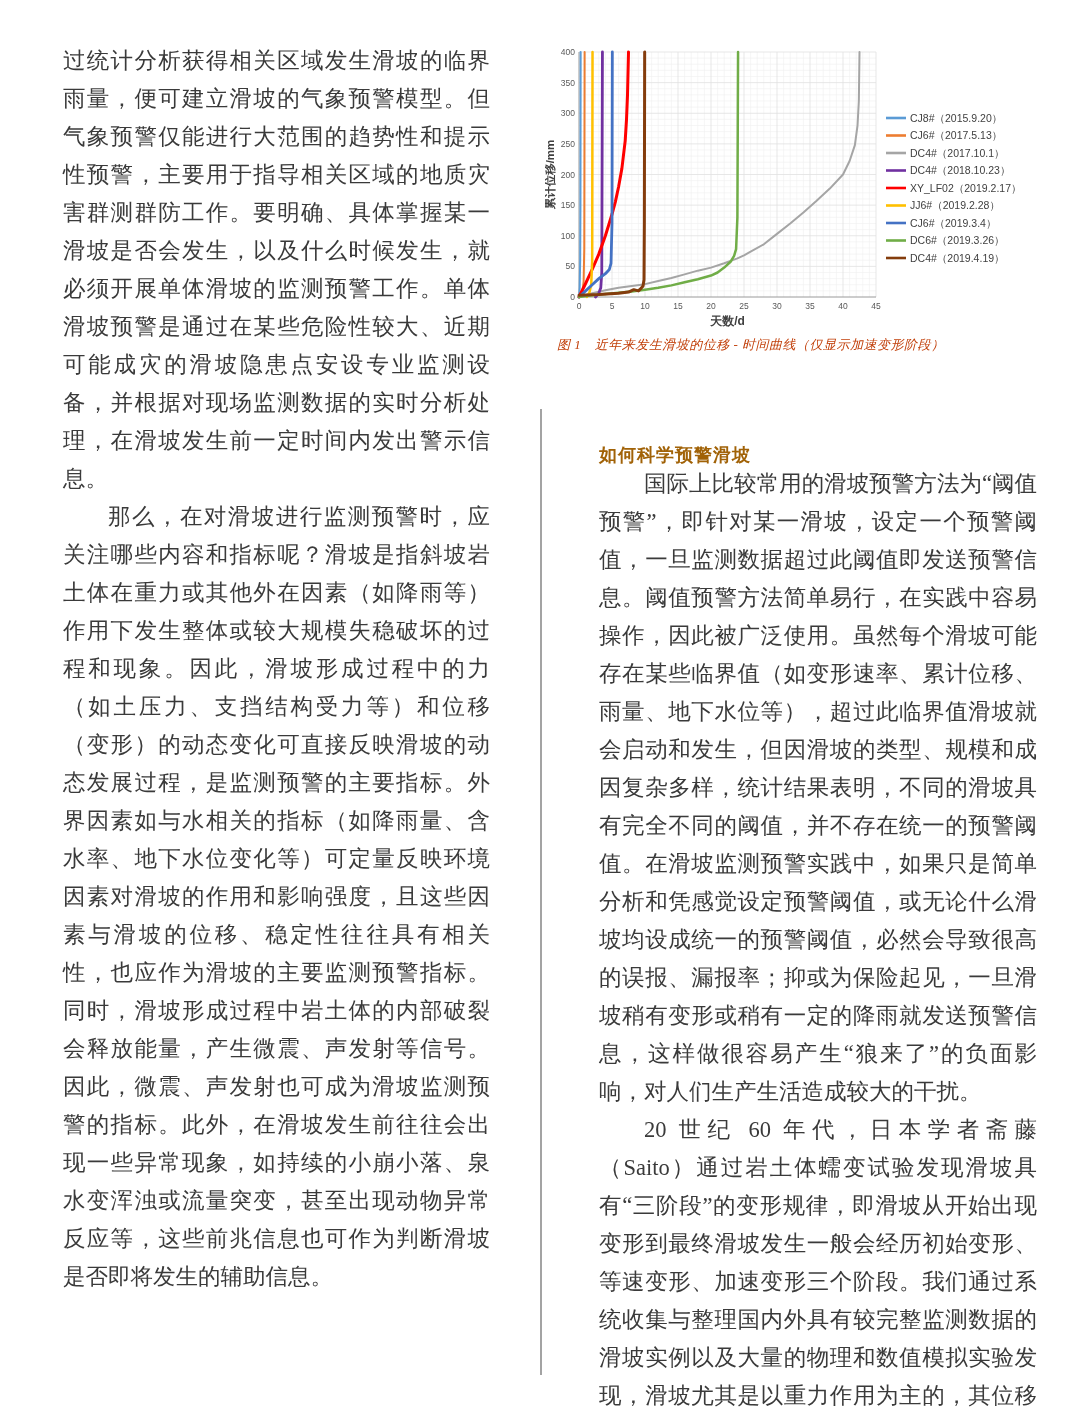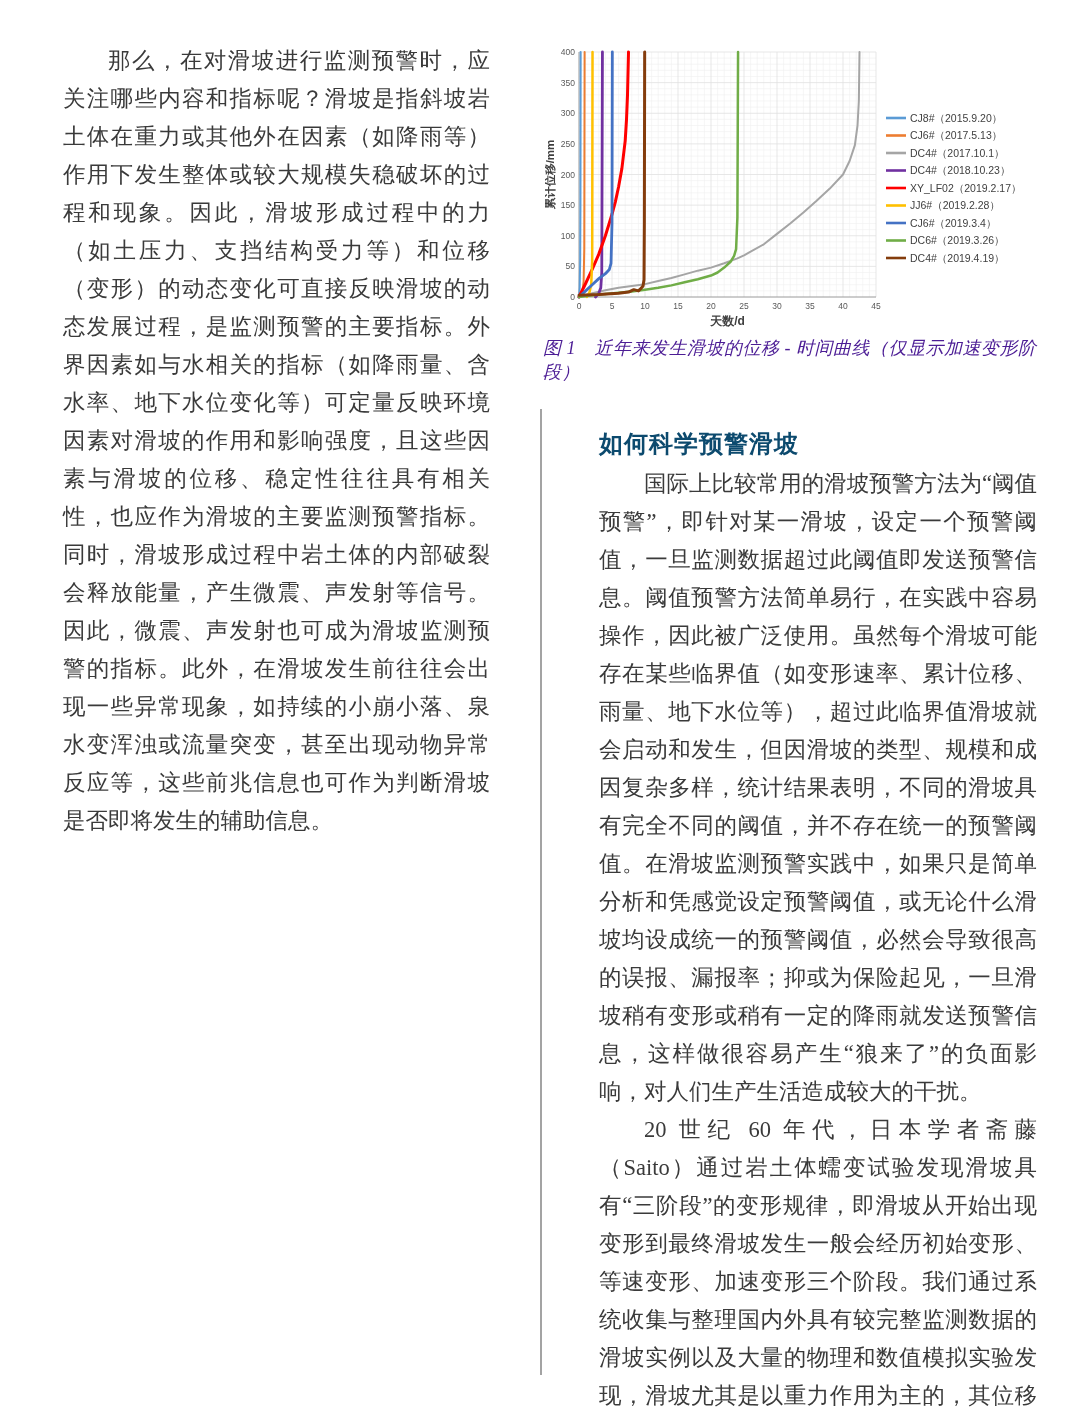--- a/index.html
+++ b/index.html
@@ -18,49 +18,49 @@
     line-height:38px;
     text-align:justify;
     text-justify:inter-character;
   }
   .col p{margin:0;padding:0;}
   .col p.indent{text-indent:2em;}
   .col-left{left:63px;top:42px;width:427px;}
   .col-right{left:599px;top:465px;width:438px;}
   .section-heading{
     position:absolute;
-    left:599px;top:408px;
+    left:599px;top:428px;
     font-family:"Liberation Sans","DejaVu Sans",sans-serif;
     font-weight:700;
-    font-size:24px;
-    color:#0c4a6e;
+    font-size:18px;
+    color:#a16207;
     letter-spacing:1px;
   }
   .divider{
     position:absolute;
     left:540px;top:409px;
     width:2px;height:966px;
     background:#a3a3a3;
   }
   .chart-wrap{
     position:absolute;
     left:545px;top:34px;
     width:492px;height:302px;
   }
   .chart-wrap svg{
     font-family:"Liberation Sans","DejaVu Sans",sans-serif;
   }
   .fig-caption{
     position:absolute;
-    left:543px;top:336px;
+    left:557px;top:336px;
     width:494px;
     font-family:"Liberation Serif","DejaVu Serif",serif;
     font-style:italic;
-    font-size:18px;
-    color:#4c1d95;
+    font-size:13px;
+    color:#c2410c;
     letter-spacing:0.5px;
   }
 </style>
 </head>
 <body>
 
 <div class="page">
 
   <div class="chart-wrap">
     <svg id="chart-svg" width="492" height="302" viewBox="0 0 492 302">
@@ -199,20 +199,21 @@
         <text x="365" y="210" font-size="10.5" fill="#404040">DC6#（2019.3.26）</text>
         <line x1="341" y1="224" x2="361" y2="224" stroke="#843C0C" stroke-width="2.6"></line>
         <text x="365" y="227.5" font-size="10.5" fill="#404040">DC4#（2019.4.19）</text>
       </svg>
   </div>
   <div class="fig-caption">图 1　近年来发生滑坡的位移 - 时间曲线（仅显示加速变形阶段）</div>
 
   <div class="divider"></div>
 
   <div class="col col-left">
+    <p>过统计分析获得相关区域发生滑坡的临界雨量，便可建立滑坡的气象预警模型。但气象预警仅能进行大范围的趋势性和提示性预警，主要用于指导相关区域的地质灾害群测群防工作。要明确、具体掌握某一滑坡是否会发生，以及什么时候发生，就必须开展单体滑坡的监测预警工作。单体滑坡预警是通过在某些危险性较大、近期可能成灾的滑坡隐患点安设专业监测设备，并根据对现场监测数据的实时分析处理，在滑坡发生前一定时间内发出警示信息。</p>
     <p class="indent">那么，在对滑坡进行监测预警时，应关注哪些内容和指标呢？滑坡是指斜坡岩土体在重力或其他外在因素（如降雨等）作用下发生整体或较大规模失稳破坏的过程和现象。因此，滑坡形成过程中的力（如土压力、支挡结构受力等）和位移（变形）的动态变化可直接反映滑坡的动态发展过程，是监测预警的主要指标。外界因素如与水相关的指标（如降雨量、含水率、地下水位变化等）可定量反映环境因素对滑坡的作用和影响强度，且这些因素与滑坡的位移、稳定性往往具有相关性，也应作为滑坡的主要监测预警指标。同时，滑坡形成过程中岩土体的内部破裂会释放能量，产生微震、声发射等信号。因此，微震、声发射也可成为滑坡监测预警的指标。此外，在滑坡发生前往往会出现一些异常现象，如持续的小崩小落、泉水变浑浊或流量突变，甚至出现动物异常反应等，这些前兆信息也可作为判断滑坡是否即将发生的辅助信息。</p>
   </div>
 
   <h2 class="section-heading">如何科学预警滑坡</h2>
   <div class="col col-right">
     <p class="indent">国际上比较常用的滑坡预警方法为“阈值预警”，即针对某一滑坡，设定一个预警阈值，一旦监测数据超过此阈值即发送预警信息。阈值预警方法简单易行，在实践中容易操作，因此被广泛使用。虽然每个滑坡可能存在某些临界值（如变形速率、累计位移、雨量、地下水位等），超过此临界值滑坡就会启动和发生，但因滑坡的类型、规模和成因复杂多样，统计结果表明，不同的滑坡具有完全不同的阈值，并不存在统一的预警阈值。在滑坡监测预警实践中，如果只是简单分析和凭感觉设定预警阈值，或无论什么滑坡均设成统一的预警阈值，必然会导致很高的误报、漏报率；抑或为保险起见，一旦滑坡稍有变形或稍有一定的降雨就发送预警信息，这样做很容易产生“狼来了”的负面影响，对人们生产生活造成较大的干扰。</p>
     <p class="indent">20 世纪 60 年代，日本学者斋藤（Saito）通过岩土体蠕变试验发现滑坡具有“三阶段”的变形规律，即滑坡从开始出现变形到最终滑坡发生一般会经历初始变形、等速变形、加速变形三个阶段。我们通过系统收集与整理国内外具有较完整监测数据的滑坡实例以及大量的物理和数值模拟实验发现，滑坡尤其是以重力作用为主的，其位移 - 时间曲线一般都符合斋藤的“三阶段”变形规律（见图 1）。</p>
   </div>
 
 </div>

